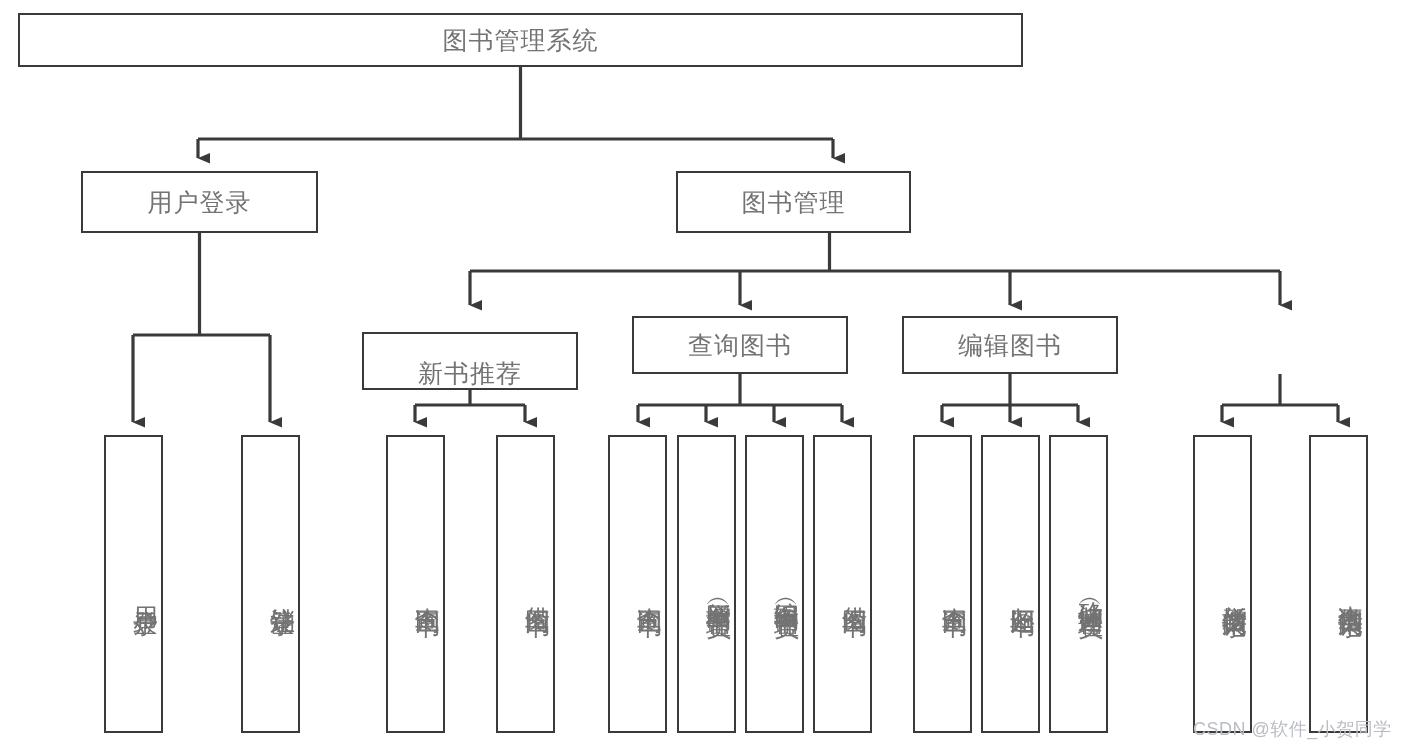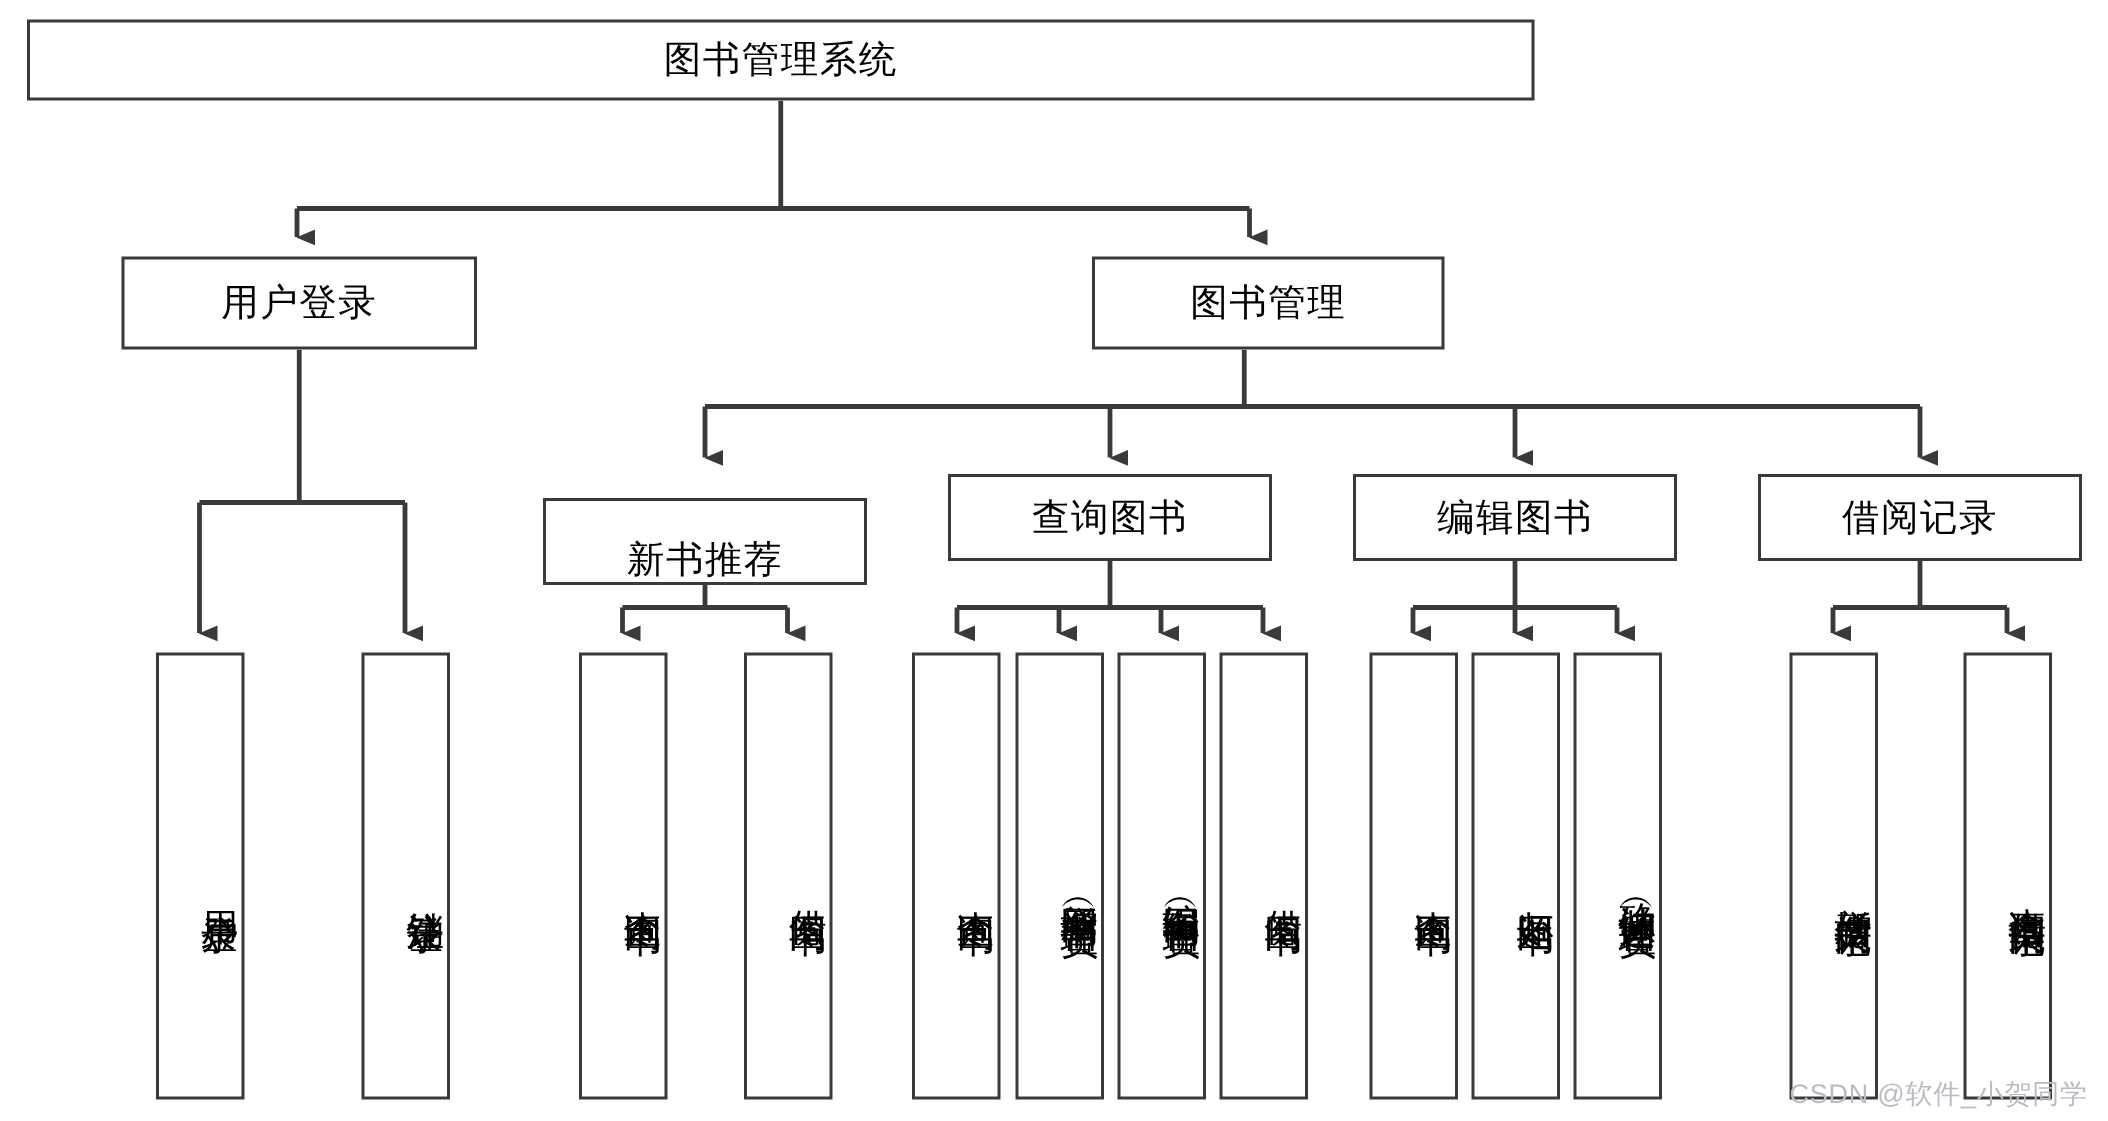--- a/index.html
+++ b/index.html
@@ -18,21 +18,21 @@
     overflow: hidden;
   }
   .node {
     position: absolute;
     box-sizing: border-box;
     border: 2px solid #3a3a3a;
     background: #ffffff;
     display: flex;
     align-items: center;
     justify-content: center;
-    color: #000000;
+    color: #737373;
   }
   .node.h {
     font-size: 25px;
     line-height: 1.2;
     letter-spacing: 1px;
   }
   .node.v {
     font-size: 25px;
     line-height: 1.25;
     letter-spacing: 2px;
@@ -119,35 +119,32 @@
     </g>
   </svg>
 
   <div class="node h" style="left:18px; top:13px; width:1005px; height:54px;">
     <span>图书管理系统</span>
   </div>
 
   <div class="node h" style="left:81px; top:171px; width:237px; height:62px;">
     <span>用户登录</span>
   </div>
-  <div class="node h" style="left:728px; top:171px; width:235px; height:62px;">
+  <div class="node h" style="left:676px; top:171px; width:235px; height:62px;">
     <span>图书管理</span>
   </div>
 
   <div class="node h" style="left:362px; top:332px; width:216px; height:58px;align-items:flex-end;">
     <span>新书推荐</span>
   </div>
   <div class="node h" style="left:632px; top:316px; width:216px; height:58px;">
     <span>查询图书</span>
   </div>
   <div class="node h" style="left:902px; top:316px; width:216px; height:58px;">
     <span>编辑图书</span>
-  </div>
-  <div class="node h" style="left:1172px; top:316px; width:216px; height:58px;">
-    <span>借阅记录</span>
   </div>
 
   <div class="node v" style="left:104px; top:435px; width:59px; height:298px;">
     <span>用户登录</span>
   </div>
   <div class="node v" style="left:241px; top:435px; width:59px; height:298px;">
     <span>注销登录</span>
   </div>
 
   <div class="node v" style="left:386px; top:435px; width:59px; height:298px;">

